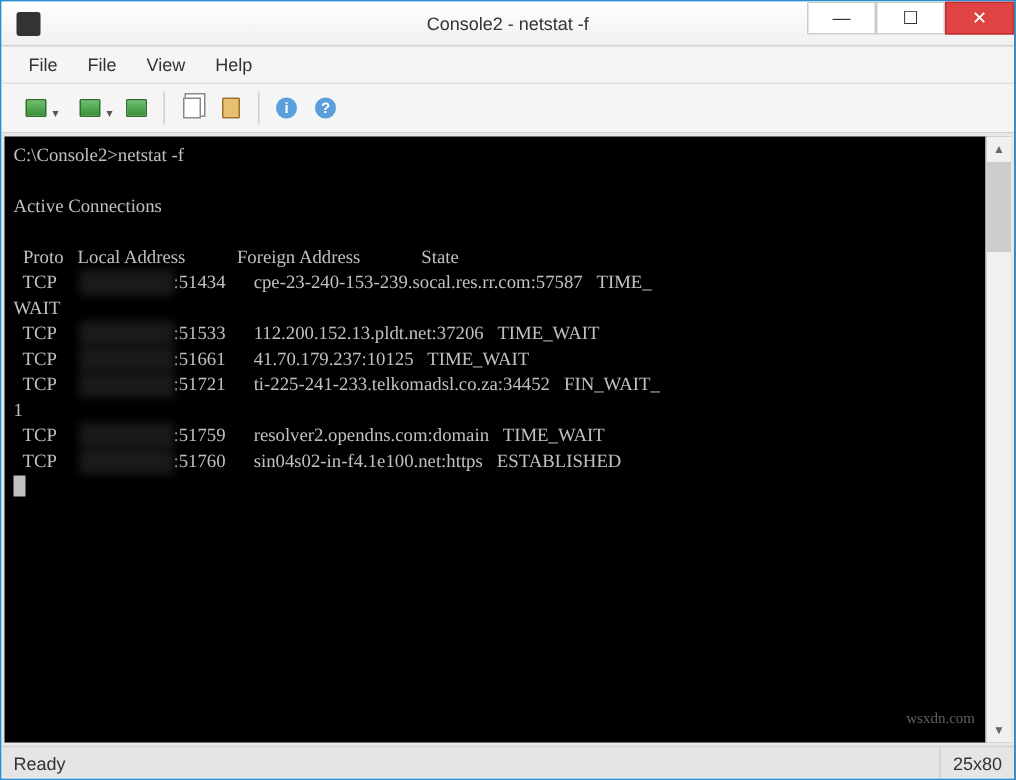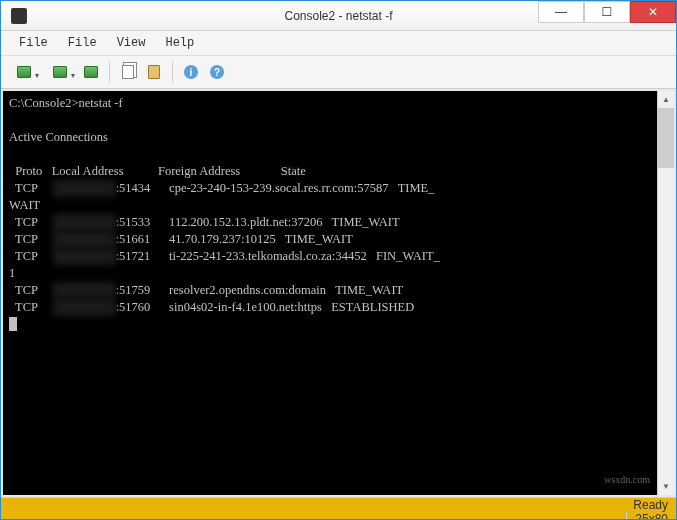--- a/index.html
+++ b/index.html
@@ -64,21 +64,20 @@
       background: #f5f5f5;
       display: flex;
       align-items: center;
       padding: 0 8px;
       font-size: 12px;
       color: #333;
     }
     .menu-item {
       padding: 2px 10px;
       cursor: default;
-      font-family: Liberation Mono, monospace;
     }
     .toolbar {
       height: 34px;
       background: #f5f5f5;
       border-top: 1px solid #e0e0e0;
       border-bottom: 1px solid #d0d0d0;
       display: flex;
       align-items: center;
       padding: 0 6px;
       gap: 2px;
@@ -189,28 +188,27 @@
     .sb-thumb {
       position: absolute;
       top: 17px;
       left: 0;
       right: 0;
       height: 60px;
       background: #cdcdcd;
     }
     .statusbar {
       height: 22px;
-      background: #eab308;
+      background: #e5e5e5;
       border-top: 1px solid #d0d0d0;
       display: flex;
-      align-items: flex-end;
+      align-items: center;
       font-size: 12px;
       color: #333;
       padding: 0 8px;
-      flex-direction: column;
     }
     .status-left { flex: 1; }
     .status-right {
       border-left: 1px solid #d0d0d0;
       padding-left: 8px;
       height: 100%;
       display: flex;
       align-items: center;
       margin-left: 28px;
     }

